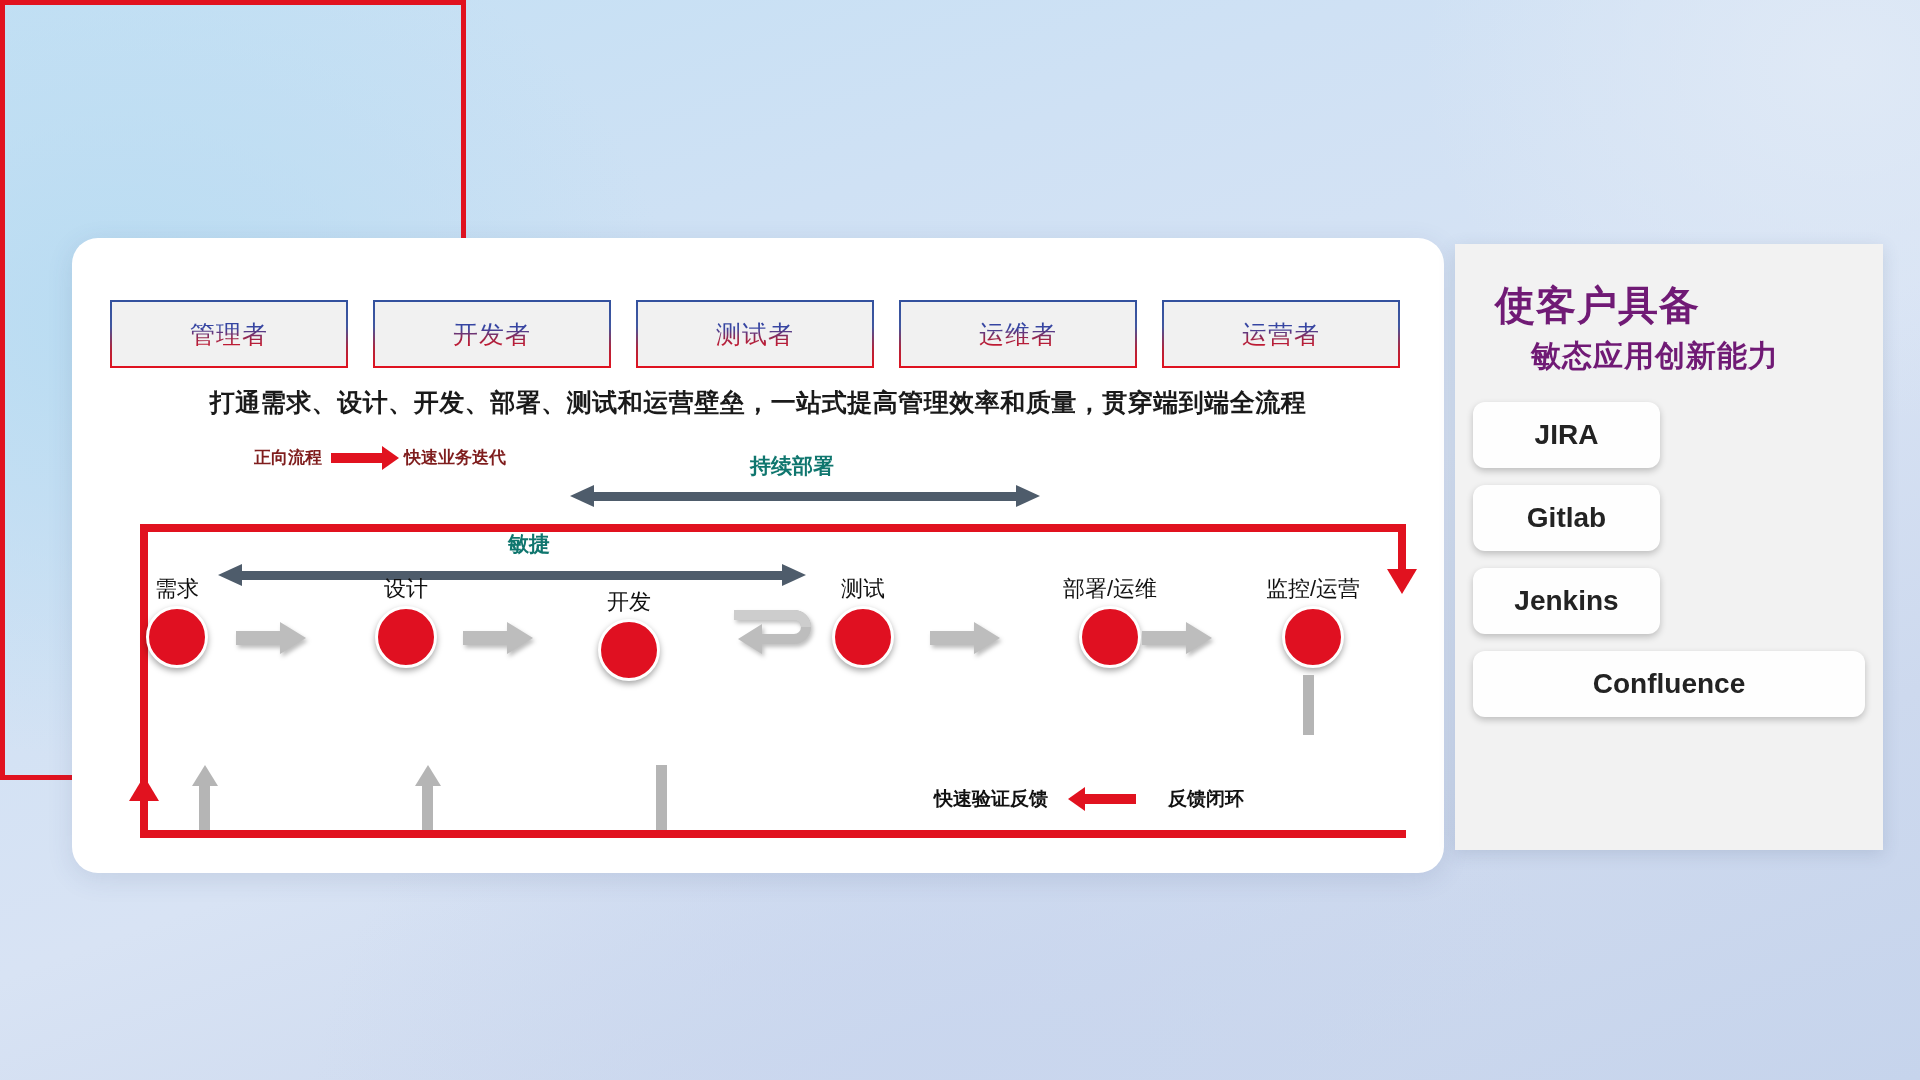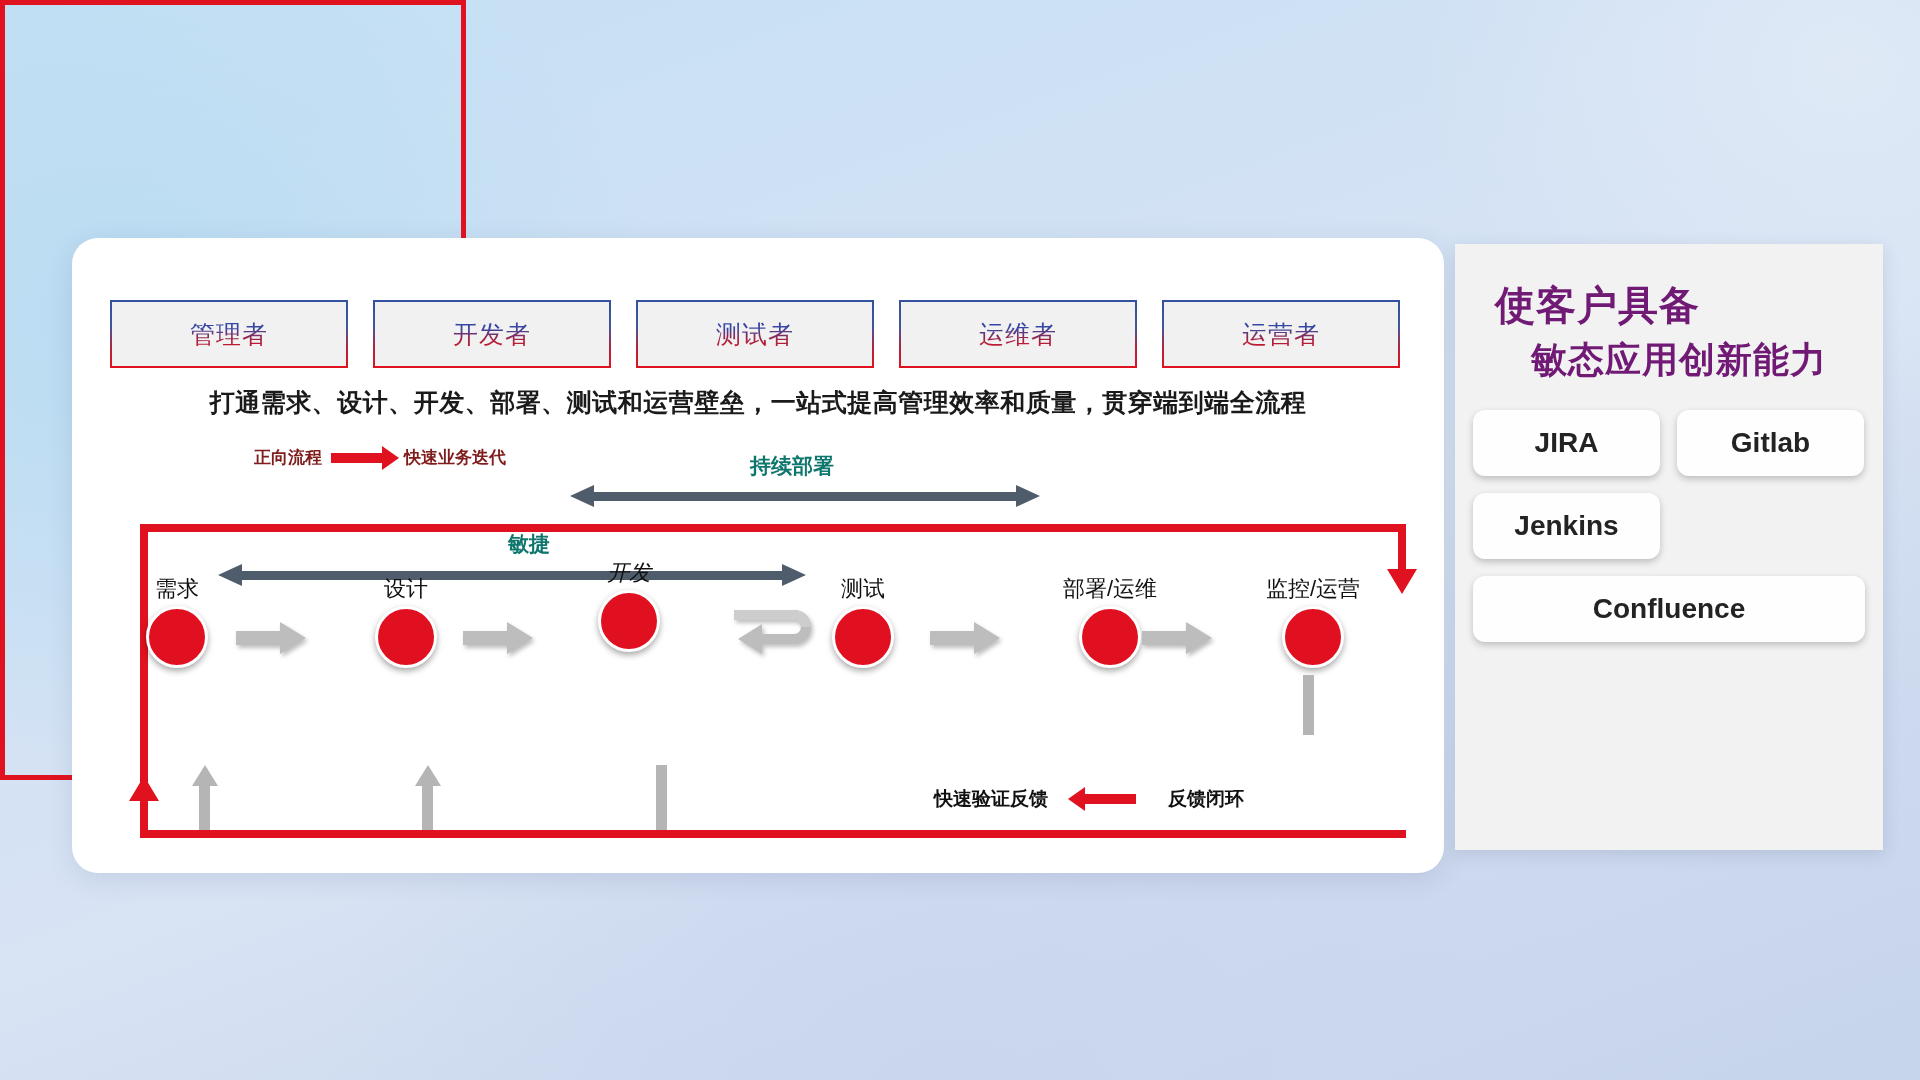--- a/index.html
+++ b/index.html
@@ -303,27 +303,28 @@
     padding-top: 32px;
   }
   .panel-title {
     font-size: 40px;
     font-weight: bold;
     color: #701a75;
     line-height: 1.45;
     letter-spacing: 1px;
     margin-left: 40px;
   }
-  .panel-title.small { font-size: 36px; padding-left: 36px; }
+  .panel-title.small { font-size: 30px; padding-left: 36px; }
 
   #tool-grid {
     margin: 24px 18px 0 18px;
     display: flex;
     flex-wrap: wrap;
     gap: 17px 17px;
+    flex-direction: column;
   }
   .tool-chip {
     background: #fefefe;
     border-radius: 12px;
     box-shadow: 0 3px 7px rgba(0,0,0,.22);
     height: 66px;
     display: flex;
     align-items: center;
     justify-content: center;
     font-size: 28px;
@@ -392,21 +393,21 @@
     <div id="pipeline">
 
       <div class="node" style="left:7px;  top:20px;">
         <div class="node-label">需求</div>
         <div class="node-dot"></div>
       </div>
       <div class="node" style="left:236px; top:20px;">
         <div class="node-label">设计</div>
         <div class="node-dot"></div>
       </div>
-      <div class="node" style="left:459px; top:4px;font-style:italic;">
+      <div class="node" style="left:459px; top:33px;">
         <div class="node-label">开发</div>
         <div class="node-dot"></div>
       </div>
       <div class="node" style="left:693px; top:20px;">
         <div class="node-label">测试</div>
         <div class="node-dot"></div>
       </div>
       <div class="node" style="left:905px; top:20px; width:190px;">
         <div class="node-label">部署/运维</div>
         <div class="node-dot"></div>

